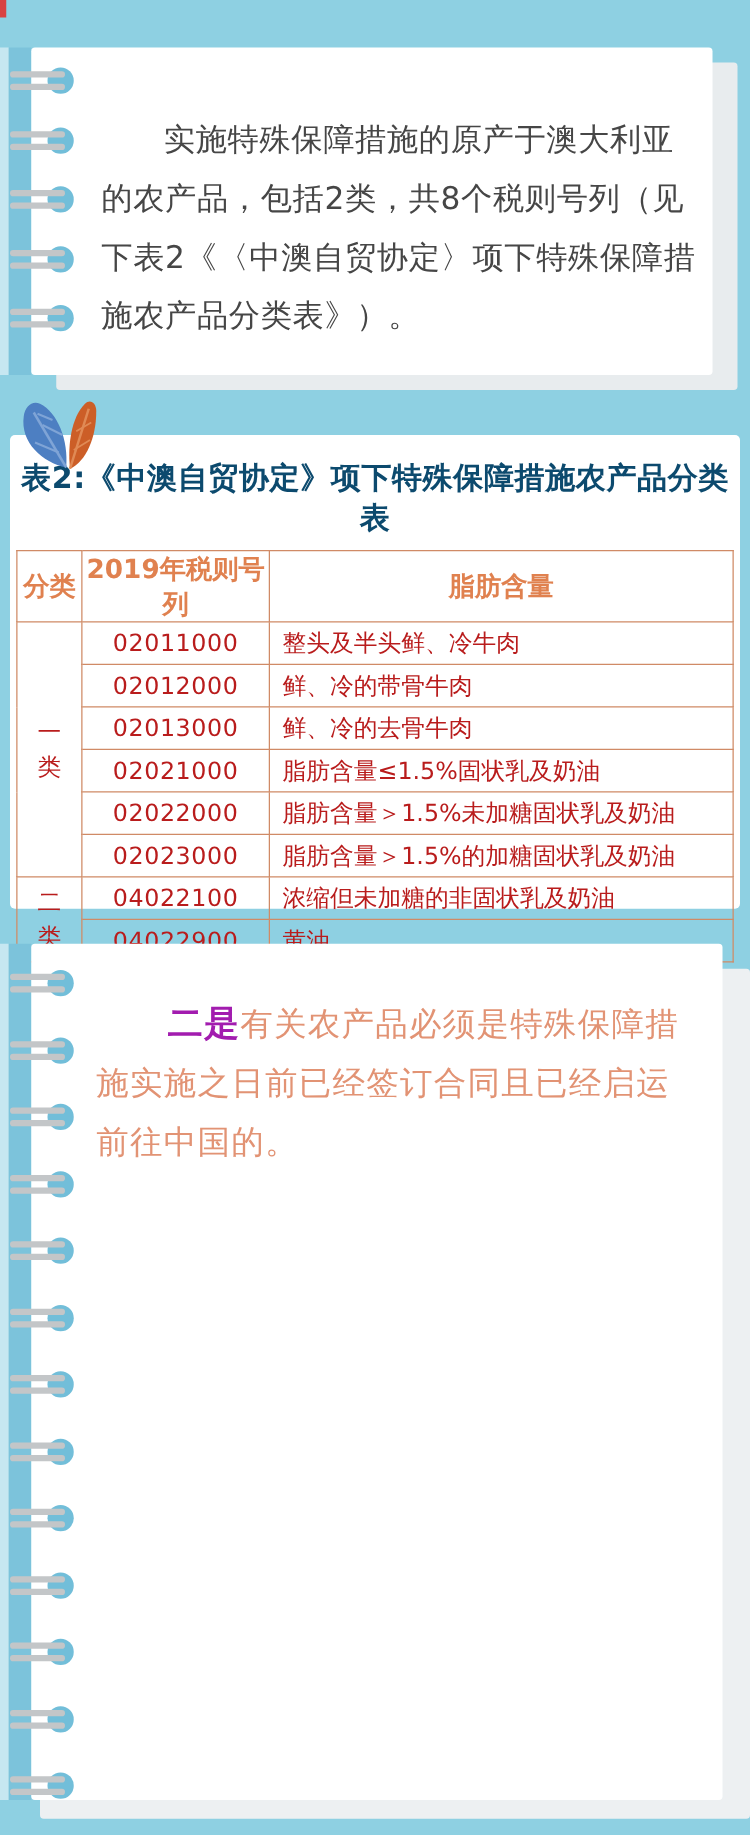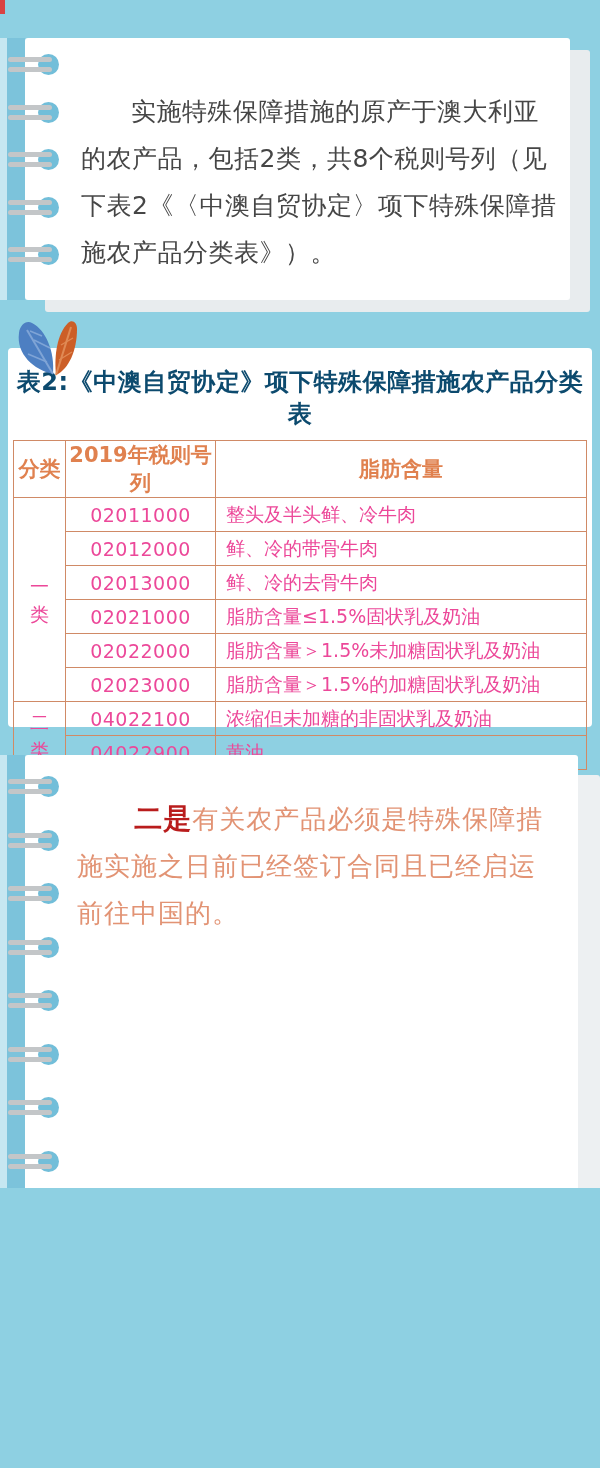--- a/index.html
+++ b/index.html
@@ -1,16 +1,16 @@
 <!DOCTYPE html>
 <html><head>
 <meta charset="utf-8">
 <style>
   html,body{margin:0;padding:0;background:#8ED0E2;}
-  .page{position:relative;width:600px;height:1188px;background:#8ED0E2;overflow:hidden;
+  .page{position:relative;width:600px;height:1468px;background:#8ED0E2;overflow:hidden;
         font-family:"DejaVu Sans",sans-serif;}
 
   
   .corner-red{position:absolute;left:0;top:0;width:5px;height:14px;background:#D94242;}
 
   
   .shadow{position:absolute;background:#E8ECEE;border-radius:3px;}
   .edge-sliver{position:absolute;width:7px;background:#C6E7F1;}
   .edge-strip{position:absolute;width:18px;background:#7CC3DB;}
   .card{position:absolute;background:#FFFFFF;border-radius:3px;box-sizing:border-box;}
@@ -28,34 +28,34 @@
 
   
   .table-panel{position:absolute;left:8px;top:348px;width:584px;height:379px;
                background:#FFFFFF;border-radius:4px;}
   .leaves{position:absolute;left:4px;top:-30px;}
   .tbl-title{margin-top:18px;text-align:center;font-size:24px;font-weight:bold;
              color:#0c4a6e;letter-spacing:.5px;}
   table.saf{border-collapse:collapse;margin:10px 0 0 5px;table-layout:fixed;width:574px;}
   table.saf th,table.saf td{border:1.5px solid #D08A66;box-sizing:border-box;}
   table.saf th{height:37px;font-size:21px;font-weight:bold;color:#E0814F;text-align:center;padding:0;}
-  table.saf td{height:34px;font-size:19px;color:#ec4899;vertical-align:middle;}
+  table.saf td{height:34px;font-size:19px;color:#b91c1c;vertical-align:middle;}
   td.code{width:150px;text-align:center;font-size:20px;letter-spacing:.5px;}
   td.gname{width:372px;text-align:left;padding-left:10px;}
   td.cat{width:52px;text-align:center;font-size:23px;font-weight:normal;color:#E0814F;
          line-height:28px;padding:0 13px;}
   th.c-cat{width:52px;font-size:22px;}
   th.c-code{width:150px;}
 
   
   .cond-card{left:25px;top:755px;width:553px;height:685px;padding:40px 20px 0 52px;}
   .cond-card p{margin:0;font-size:26px;line-height:47px;letter-spacing:1px;
                color:#E29374;text-indent:2.2em;}
   .cond-card p.dark{color:#464646;margin-top:28px;}
-  .cond-card .lead{font-size:28px;font-weight:bold;color:#b91c1c;}
+  .cond-card .lead{font-size:28px;font-weight:bold;color:#a21caf;}
 </style>
 </head>
 <body>
 
 <div class="page">
 
   <div class="corner-red"></div>
 
   <div class="shadow" style="left:45px;top:50px;width:545px;height:262px;"></div>
   <div class="edge-sliver" style="left:0;top:38px;height:262px;"></div>

